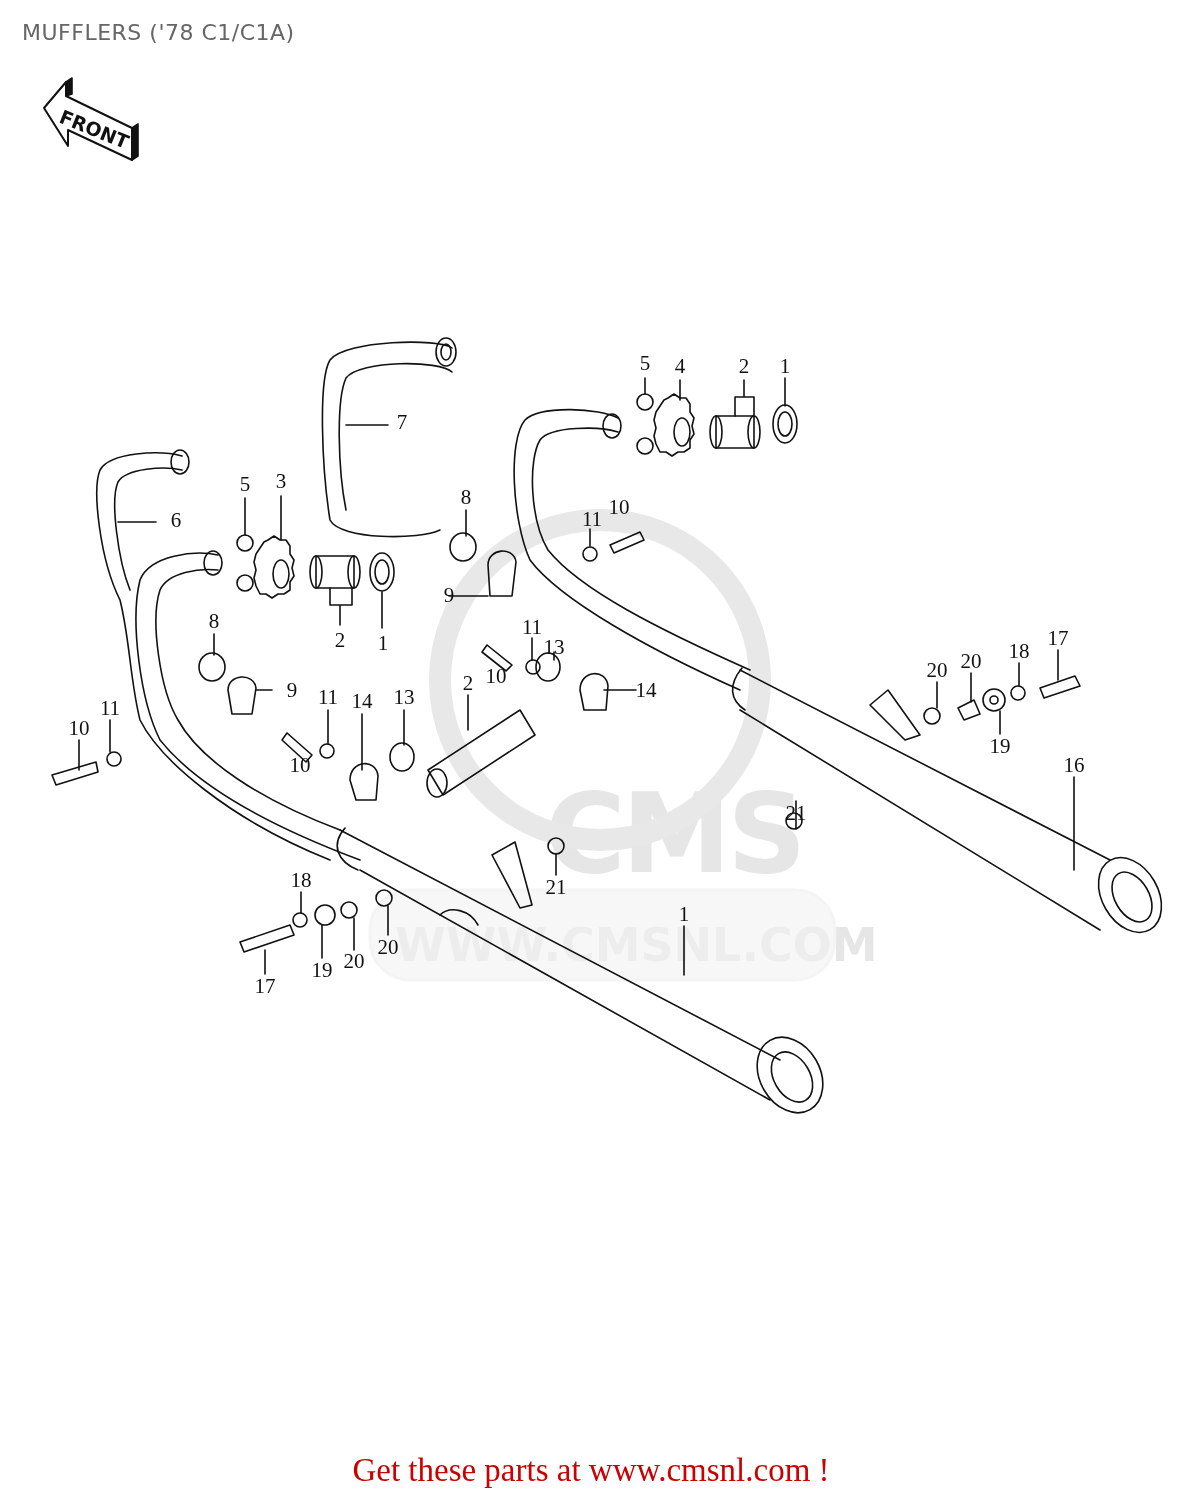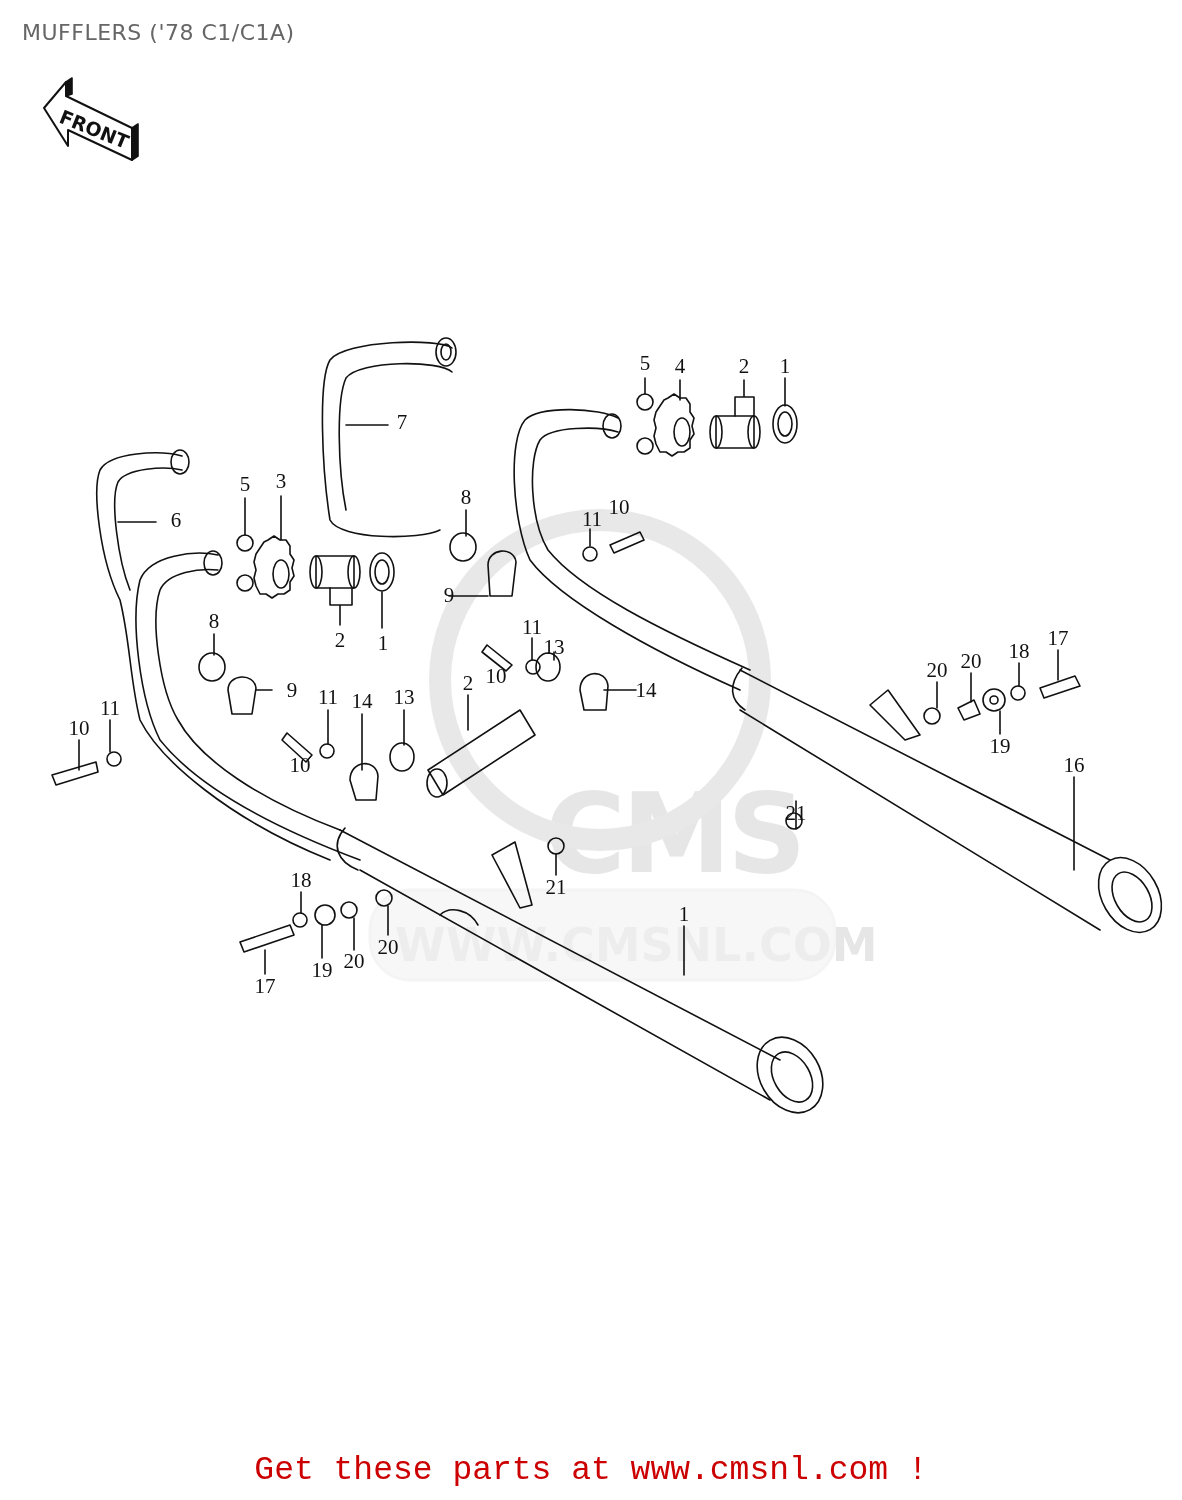--- a/index.html
+++ b/index.html
@@ -1,18 +1,18 @@
 <!DOCTYPE html>
 <html><head>
 <meta charset="utf-8">
 <style>
   html, body { margin: 0; padding: 0; background: #ffffff; }
   body { width: 1182px; height: 1500px; position: relative; overflow: hidden; font-family: "DejaVu Sans", sans-serif; }
   .title { position: absolute; left: 22px; top: 20px; font-size: 22px; color: #666666; letter-spacing: 0.5px; }
-  .footer { position: absolute; left: 0; width: 1182px; top: 1452px; text-align: center; font-size: 33px; color: #cc0000; font-family: Liberation Mono, monospace; }
+  .footer { position: absolute; left: 0; width: 1182px; top: 1452px; text-align: center; font-size: 33px; color: #cc0000; font-family: Liberation Serif, serif; }
   svg.diagram { position: absolute; left: 0; top: 0; }
   .callout { position: absolute; font-family: "Liberation Serif", serif; font-size: 21px; color: #111; transform: translate(-50%, -50%); cursor: pointer; line-height: 1; }
   .watermark { position: absolute; font-family: "DejaVu Sans", sans-serif; font-weight: bold; color: #e6e6e6; }
 </style>
 </head>
 <body>
 
 <div class="title">MUFFLERS ('78 C1/C1A)</div>
 
 <div class="watermark" style="left:545px; top:770px; font-size:110px; letter-spacing:-4px;">CMS</div>

